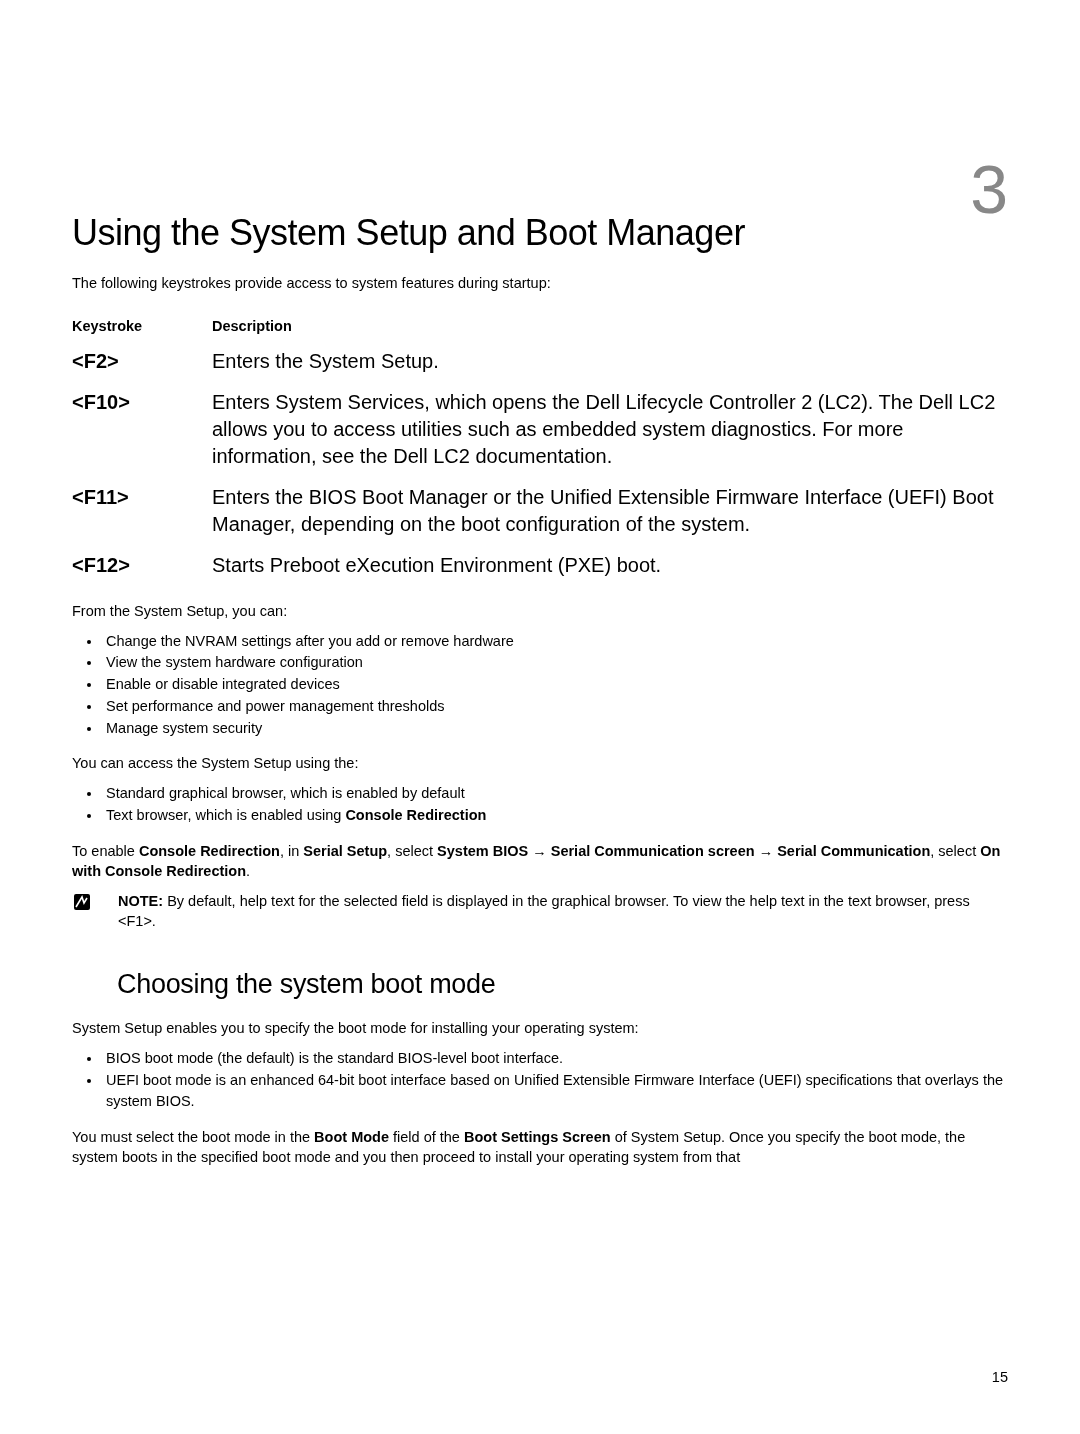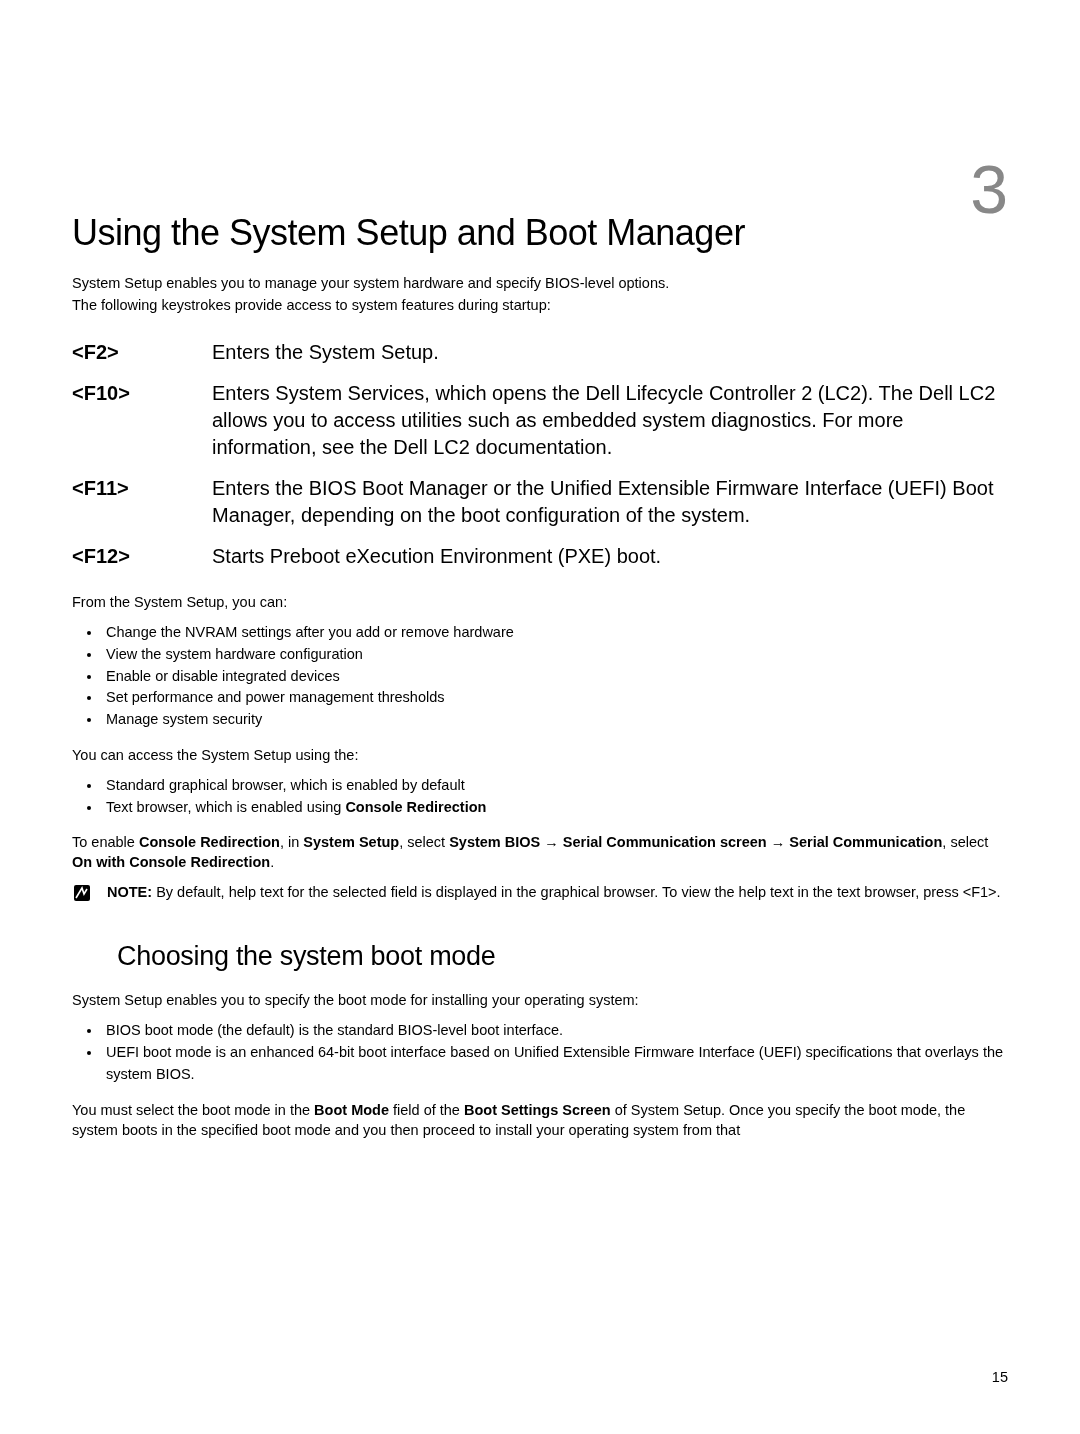--- a/index.html
+++ b/index.html
@@ -63,21 +63,21 @@
     ul.bullets li {
       font-size: 14.5px;
       line-height: 1.5;
       padding-left: 4px;
     }
     .para { font-size: 14.5px; margin: 10px 0 4px 0; line-height: 1.38; }
     .bold { font-weight: bold; }
     .note-block {
       display: flex;
       align-items: flex-start;
-      gap: 15px;
+      gap: 26px;
       margin: 10px 0 10px 0;
     }
     .note-icon {
       width: 20px;
       height: 20px;
       flex-shrink: 0;
       margin-top: 1px;
     }
     .note-text {
       font-size: 14.5px;
@@ -102,26 +102,29 @@
 </head>
 <body>
 
 <div class="chapter-num">3</div>
 
 <div class="page">
 
   <h1>Using the System Setup and Boot Manager</h1>
 
   <div class="intro">
-    <p>System Setup enables you to manage your system hardware and specify BIOS-level options.</p>
     <p>The following keystrokes provide access to system features during startup:</p>
   </div>
 
   <table class="keystrokes">
     <tbody>
+        <tr>
+      <th>Keystroke</th>
+      <th>Description</th>
+    </tr>
     <tr>
       <td class="kcell">&lt;F2&gt;</td>
       <td>Enters the System Setup.</td>
     </tr>
     <tr>
       <td class="kcell">&lt;F10&gt;</td>
       <td>Enters System Services, which opens the Dell Lifecycle Controller 2 (LC2). The Dell LC2 allows you to access utilities such as embedded system diagnostics. For more information, see the Dell LC2 documentation.</td>
     </tr>
     <tr>
       <td class="kcell">&lt;F11&gt;</td>
@@ -142,21 +145,21 @@
     <li>Set performance and power management thresholds</li>
     <li>Manage system security</li>
   </ul>
 
   <p class="para">You can access the System Setup using the:</p>
   <ul class="bullets">
     <li>Standard graphical browser, which is enabled by default</li>
     <li>Text browser, which is enabled using <b>Console Redirection</b></li>
   </ul>
 
-  <p class="para">To enable <b>Console Redirection</b>, in <b>System Setup</b>, select <b>System BIOS</b> <span class="arrow">→</span> <b>Serial Communication screen</b> <span class="arrow">→</span> <b>Serial Communication</b>, select <b>On with Console Redirection</b>.</p>
+  <p class="para">To enable <b>Console Redirection</b>, in <b>Serial Setup</b>, select <b>System BIOS</b> <span class="arrow">→</span> <b>Serial Communication screen</b> <span class="arrow">→</span> <b>Serial Communication</b>, select <b>On with Console Redirection</b>.</p>
 
   <div class="note-block">
     <span class="note-icon">
       <svg viewBox="0 0 20 20" width="20" height="20">
         <rect x="2" y="2" width="16" height="16" rx="2" fill="#000"></rect>
         <path d="M4 15 L10 5 L12 11 L15 6" stroke="#fff" stroke-width="1.6" fill="none"></path>
       </svg>
     </span>
     <div class="note-text">
       <span class="bold">NOTE:</span><span> By default, help text for the selected field is displayed in the graphical browser. To view the help text in the text browser, press &lt;F1&gt;.</span>

